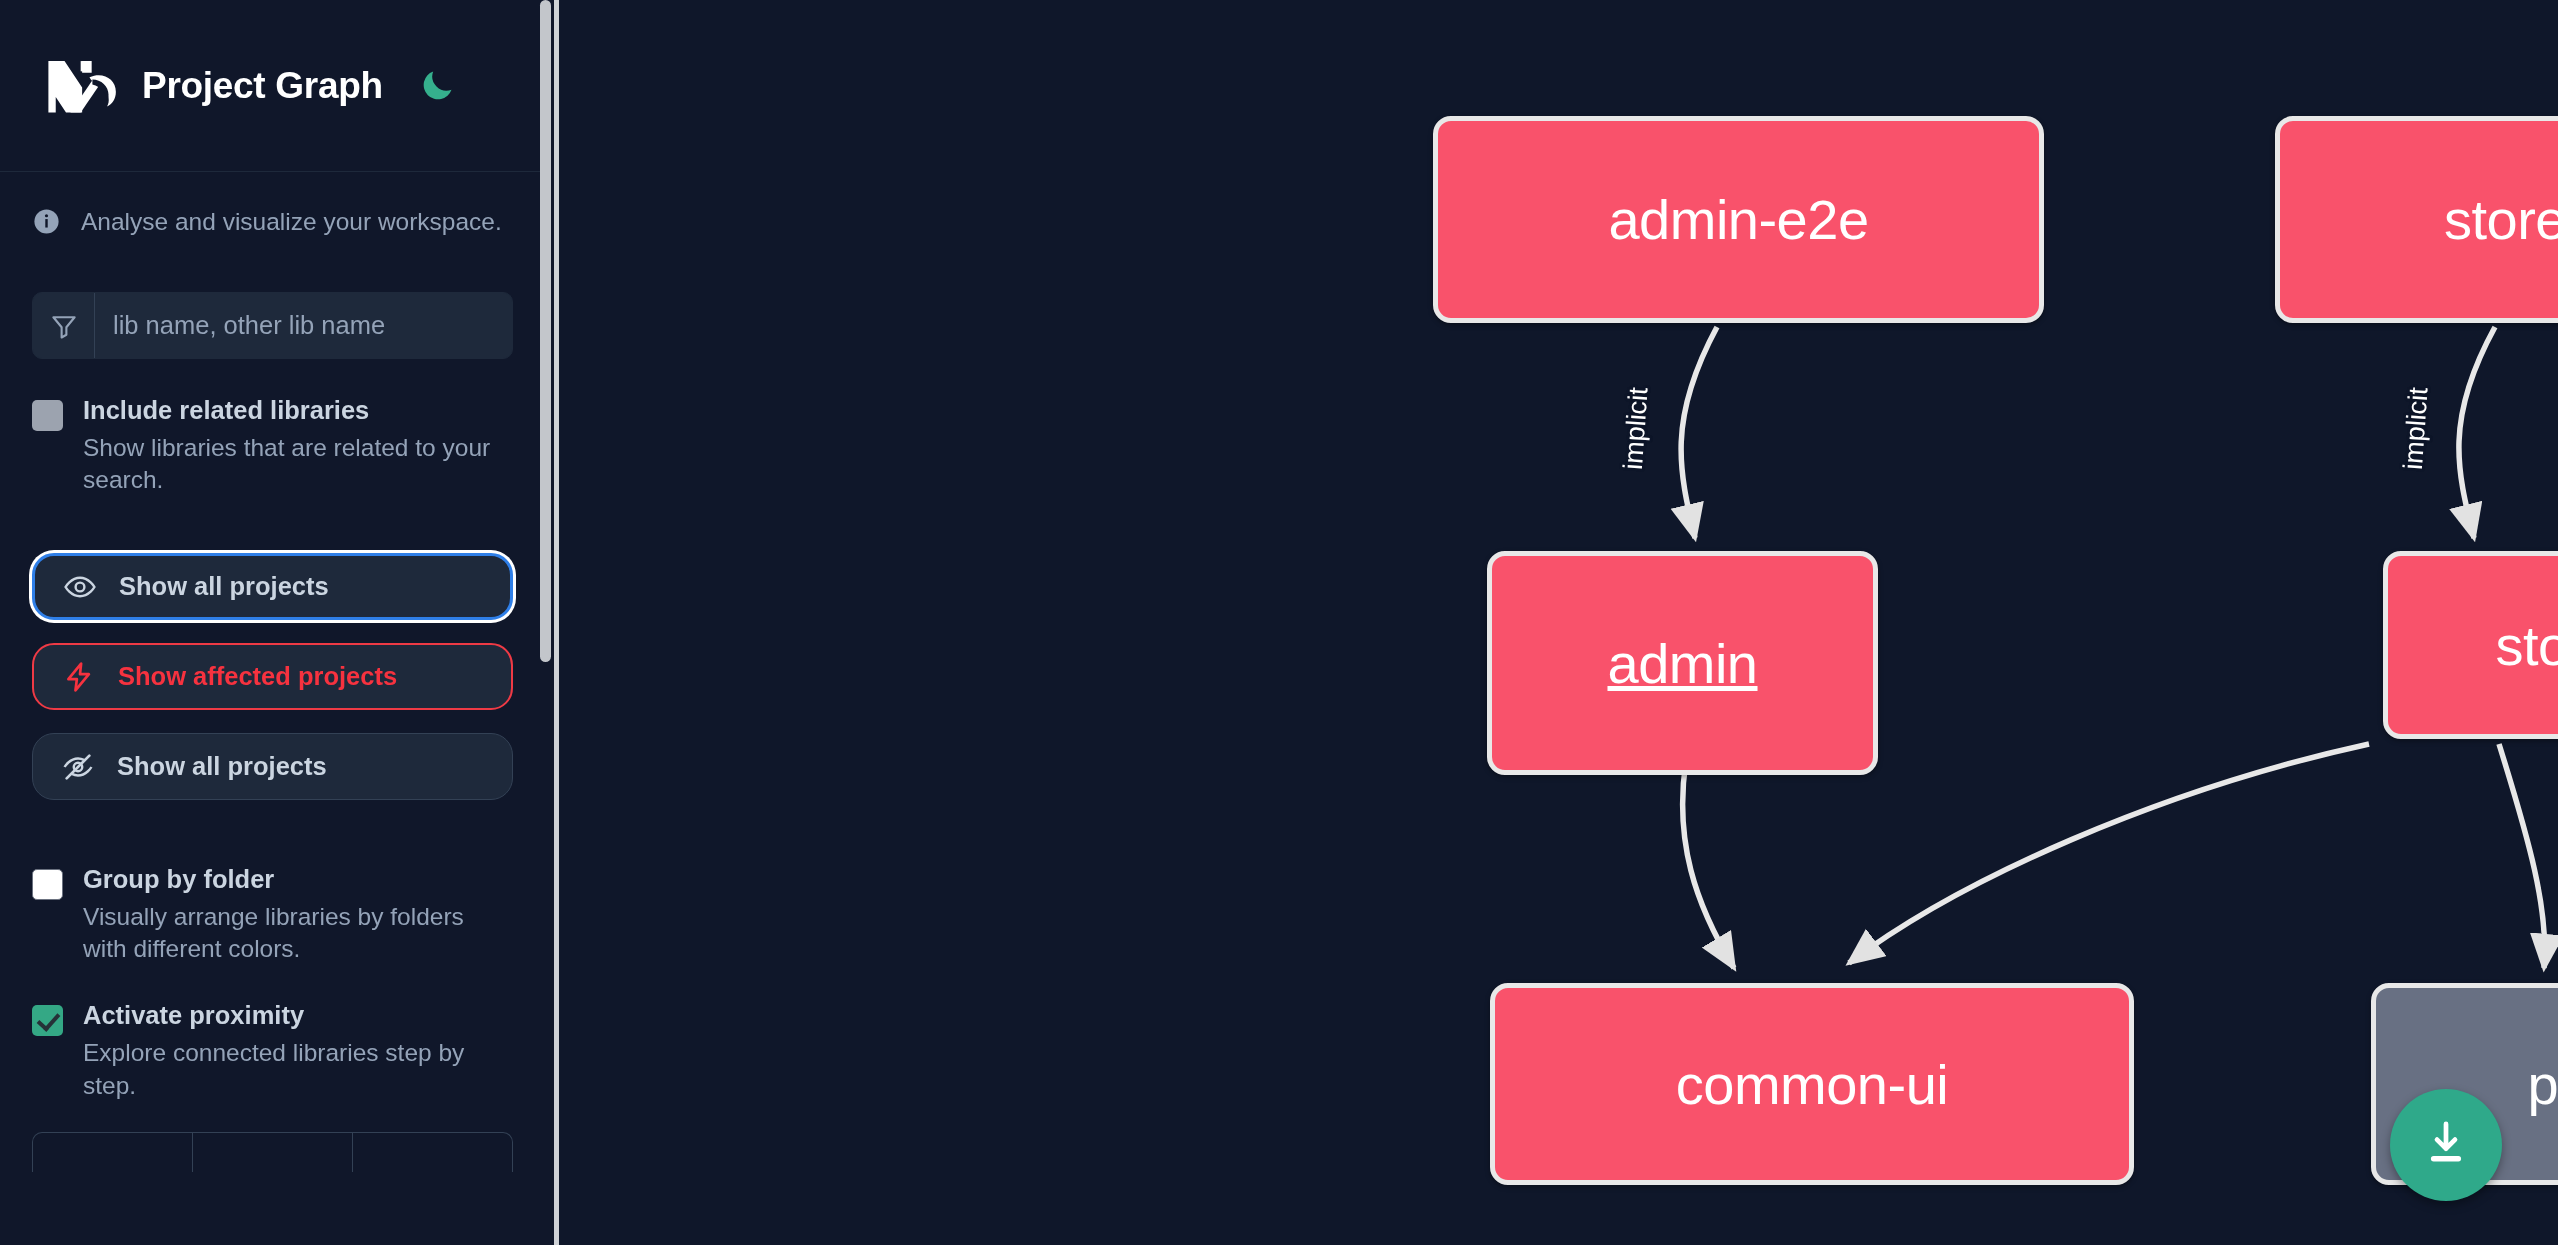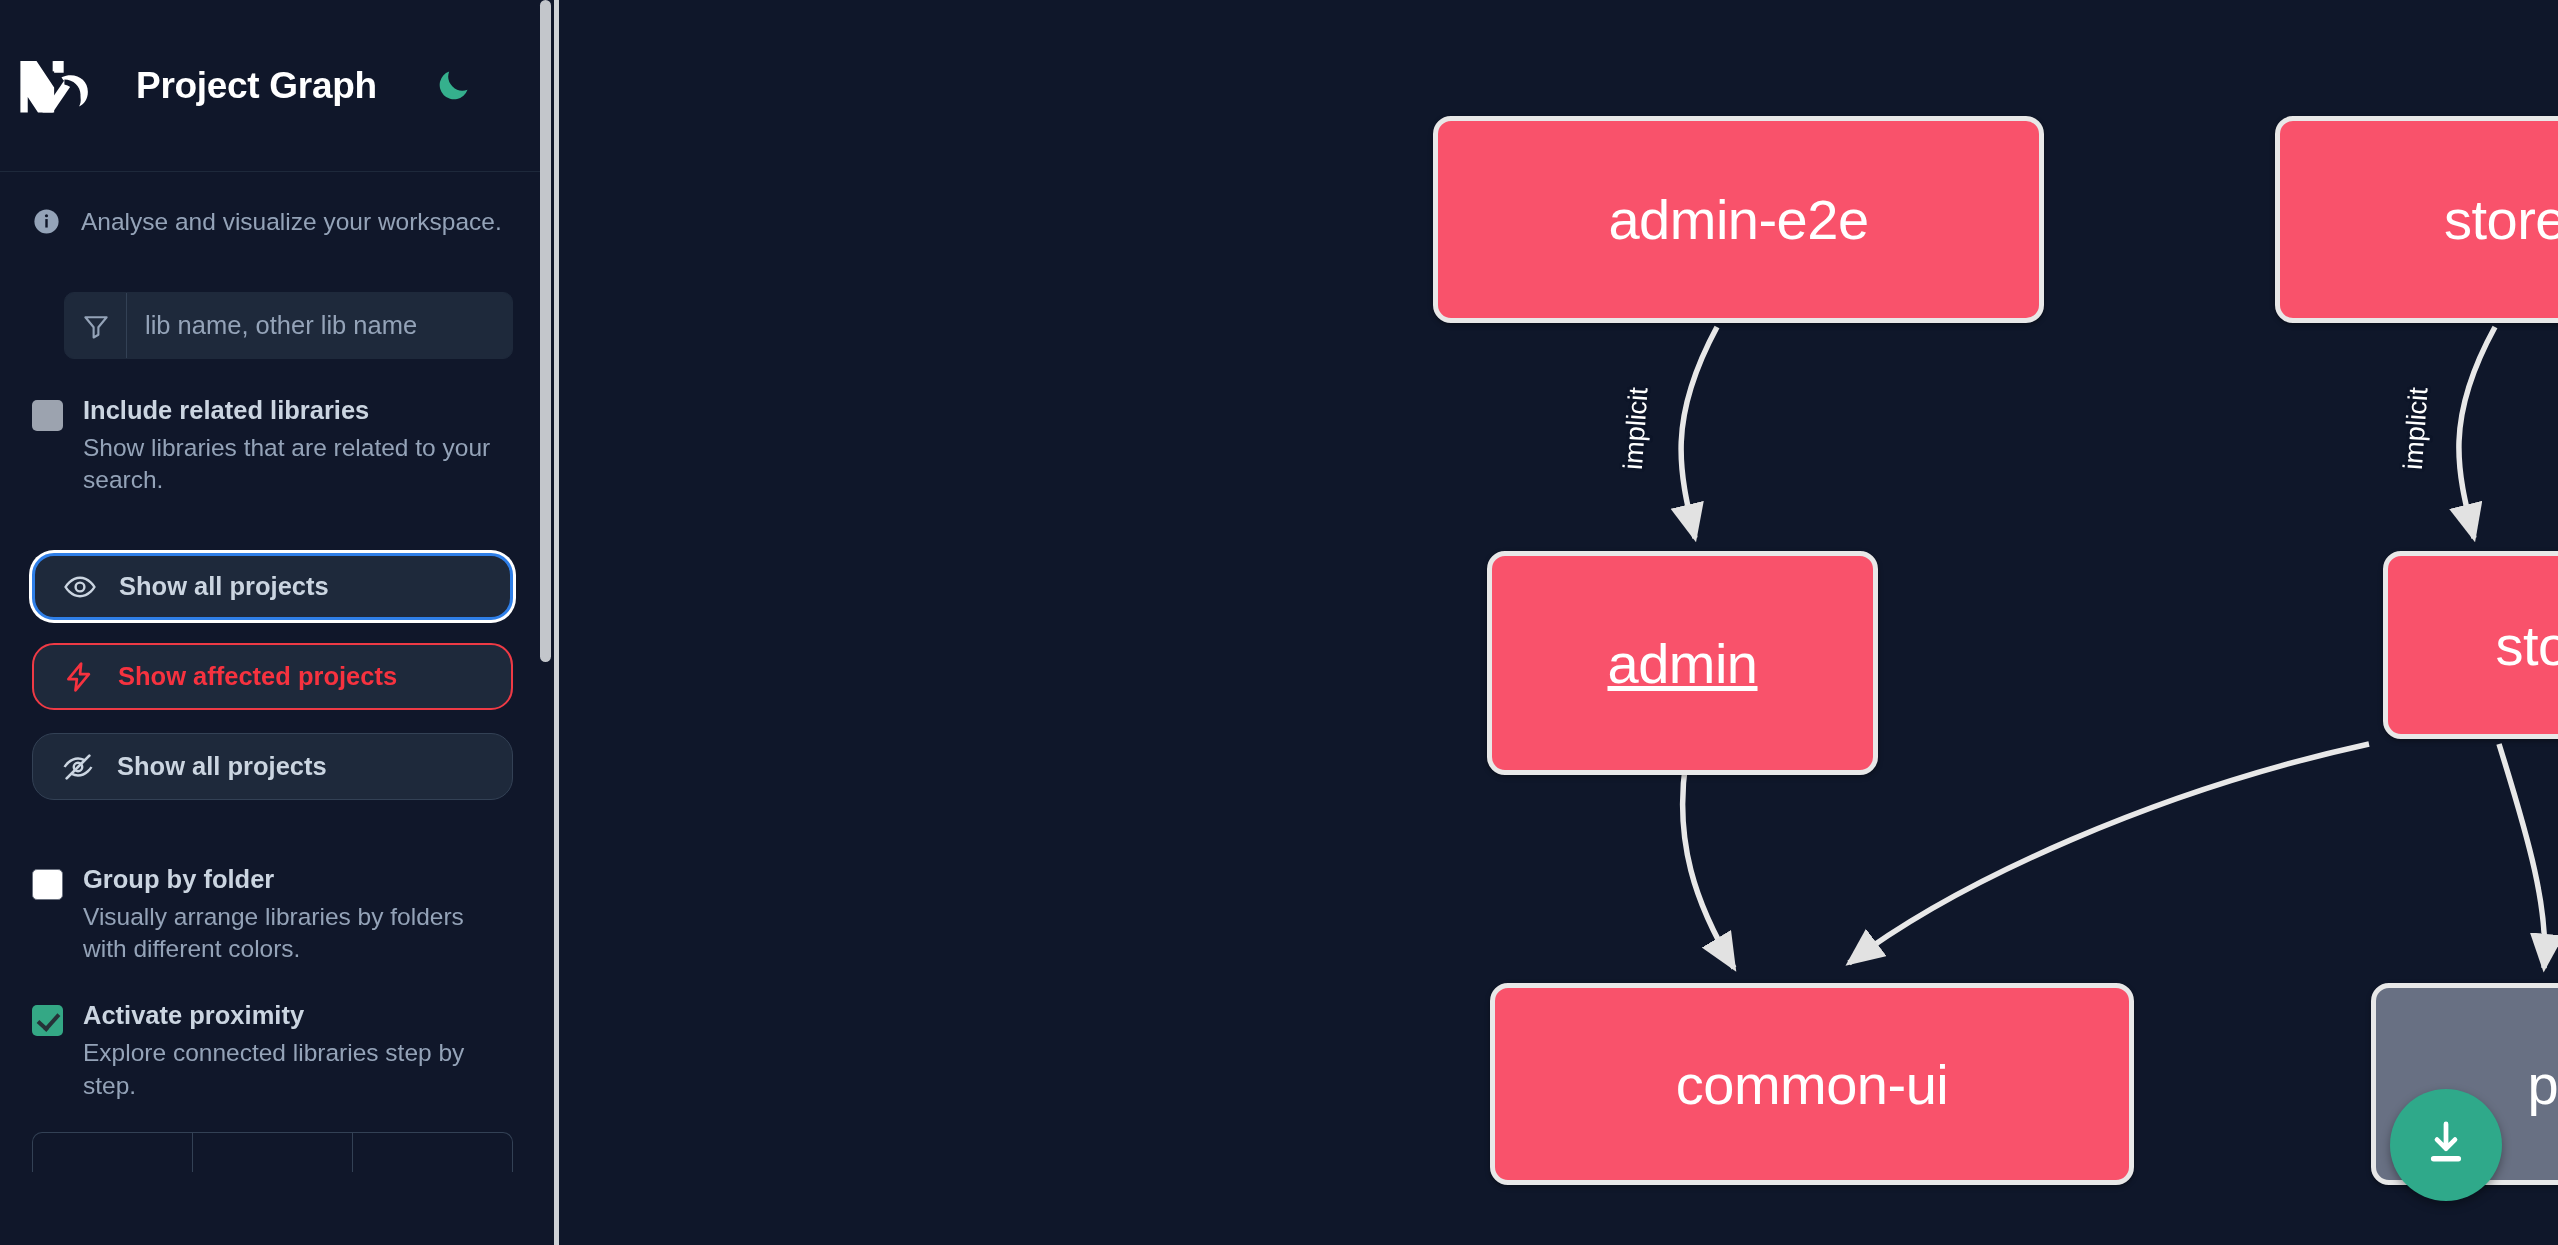--- a/index.html
+++ b/index.html
@@ -20,23 +20,23 @@
     overflow: hidden;
   }
   .sidebar-scroll {
     width: 545px; height: 1245px;
     overflow: hidden;
     position: relative;
   }
   .sb-header {
     height: 172px;
     display: flex; align-items: center;
-    padding: 0 16px;
+    padding: 0 44px;
     border-bottom: 1px solid #1e293b;
-    gap: 32px;
+    gap: 10px;
   }
   .nx-logo { width: 88px; height: 62px; flex: 0 0 88px; }
   .sb-title {
     font-size: 37px; font-weight: 700; color: #ffffff;
     letter-spacing: -0.3px; white-space: nowrap;
   }
   .moon-btn {
     margin-left: 22px; width: 44px; height: 44px;
     display: flex; align-items: center; justify-content: center;
     cursor: pointer;
@@ -55,21 +55,20 @@
 
   
   .search-wrap {
     margin-top: 52px;
     display: flex; align-items: stretch;
     height: 67px;
     border-radius: 10px;
     overflow: hidden;
     background: #1e293b;
     border: 1px solid #1e293b;
-    margin-left: 32px;
   }
   .search-icon-box {
     width: 62px; display: flex; align-items: center; justify-content: center;
     background: #1e293b;
     border-right: 1px solid #334155;
     flex: 0 0 62px;
   }
   .search-input {
     flex: 1; background: #1e293b; border: 0; outline: none;
     color: #cbd5e1; font-size: 25.5px;

